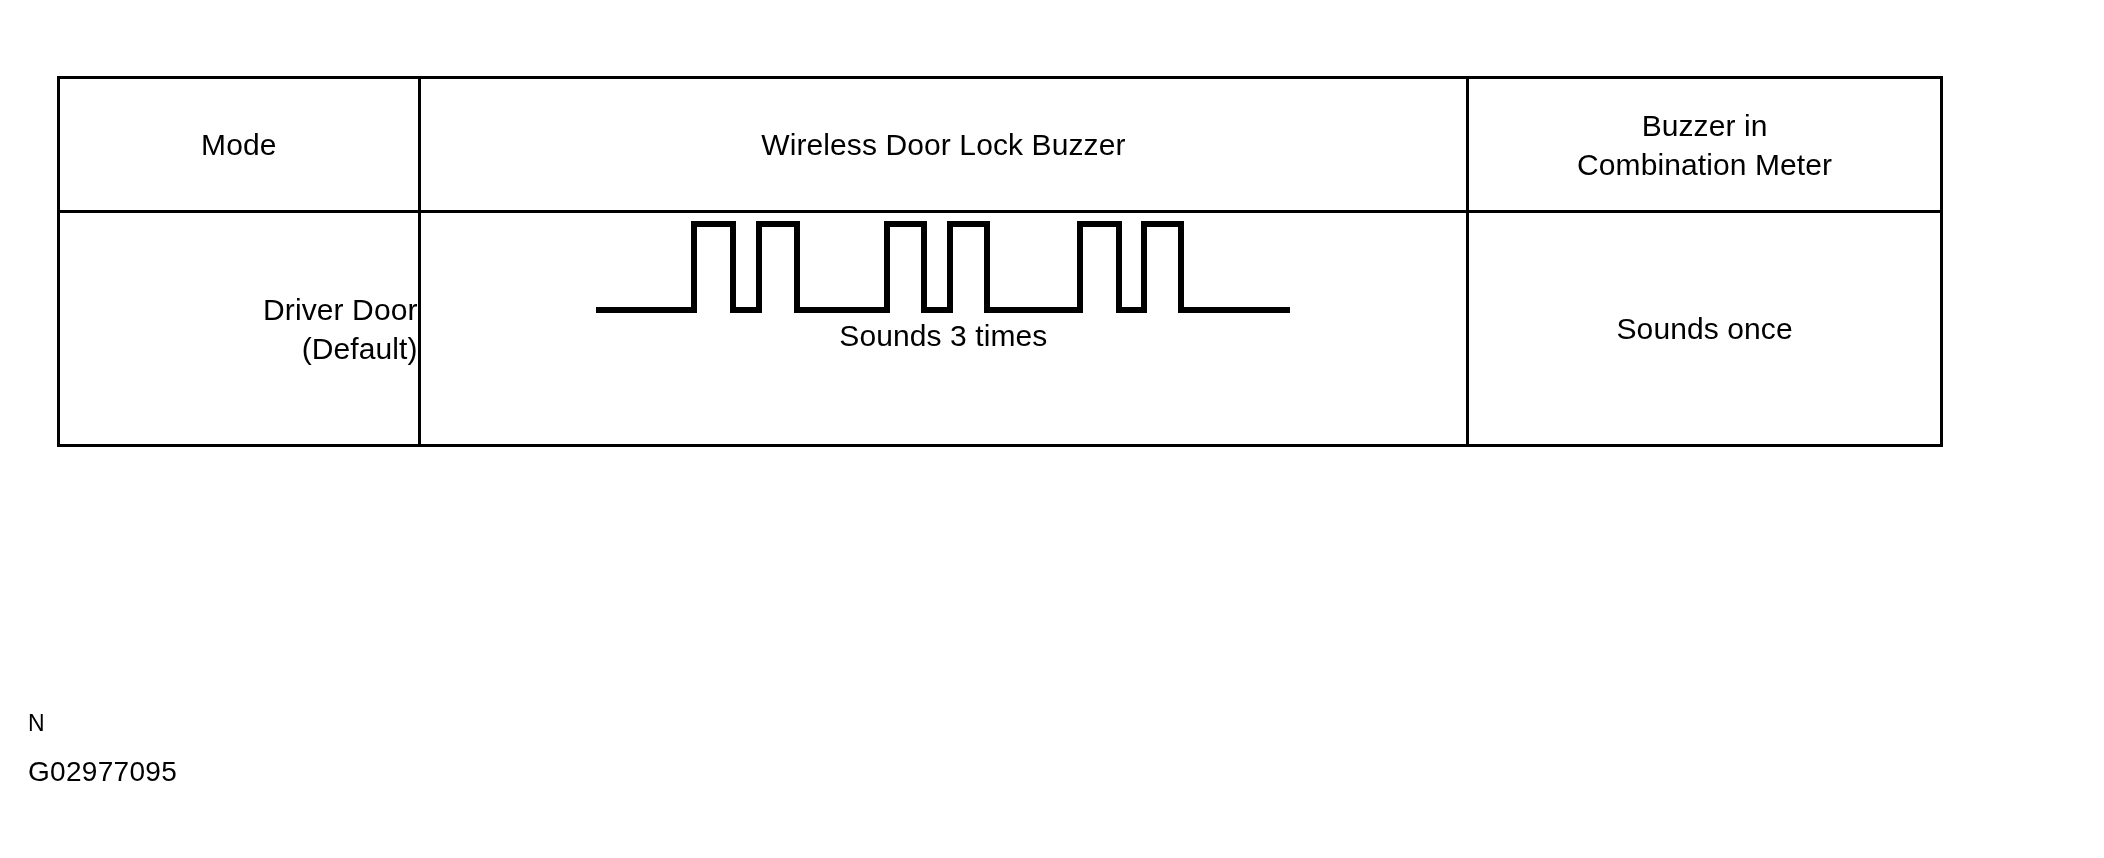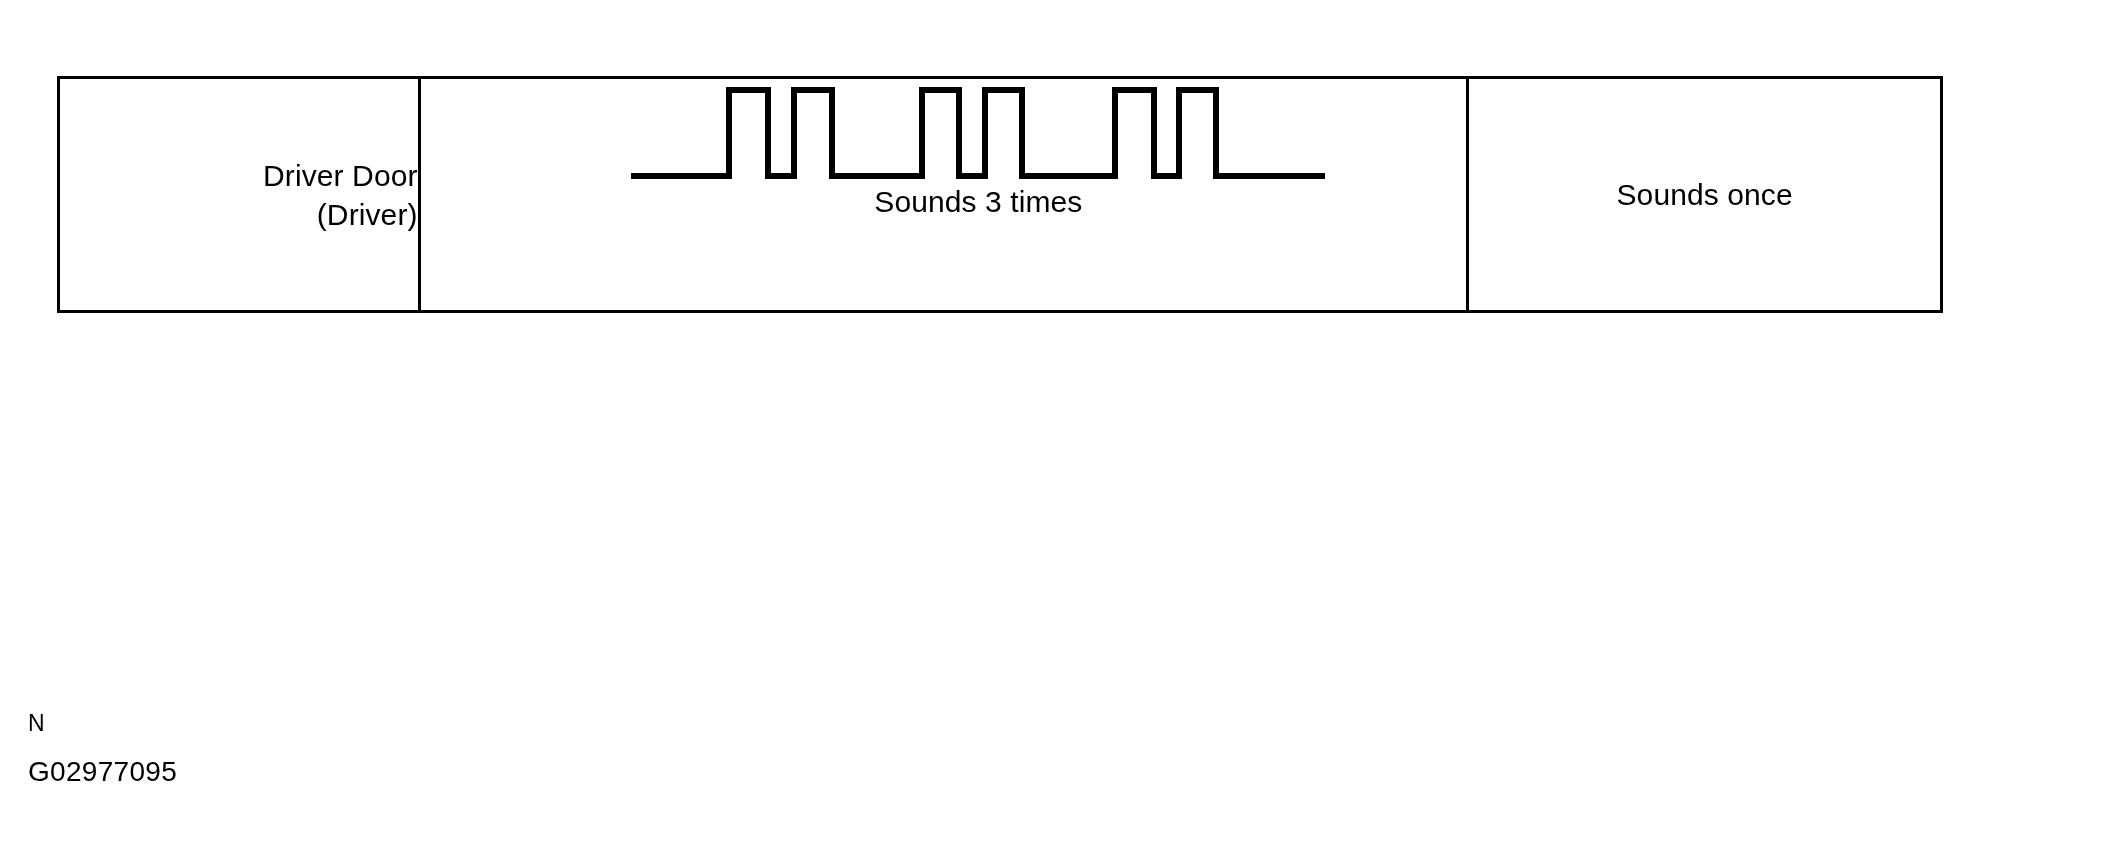--- a/index.html
+++ b/index.html
@@ -52,21 +52,20 @@
   
   .wave-cell{position:relative;}
   .wave-wrap{
     position:relative;
     width:100%;
     height:100%;
     display:flex;
     flex-direction:column;
     align-items:center;
     justify-content:flex-start;
-    margin-left:35px;
   }
   .wave-svg{display:block;}
   .wave-caption{
     display:block;
     font-size:30px;
     line-height:1;
     margin-top:4px;
     white-space:nowrap;
   }
 
@@ -90,25 +89,39 @@
 
 <div class="sheet">
 
   <table class="buzzer-table">
     <colgroup>
       <col class="col-mode">
       <col class="col-wave">
       <col class="col-meter">
     </colgroup>
     <tbody>
+      <tr class="head-row">
+        <td>
+          <span class="head-text">Mode</span>
+        </td>
+        <td>
+          <span class="head-text">Wireless Door Lock Buzzer</span>
+        </td>
+        <td>
+          <span class="head-text">
+            <span class="l">Buzzer in</span>
+            <span class="l">Combination Meter</span>
+          </span>
+        </td>
+      </tr>
 
       <tr class="body-row r1">
         <td class="mode-cell">
           <span class="mode-line">Driver Door</span>
-          <span class="mode-line">(Driver)</span>
+          <span class="mode-line">(Default)</span>
         </td>
         <td class="wave-cell">
           <div class="wave-wrap">
             <svg class="wave-svg" width="700" height="104" viewBox="0 0 700 104" xmlns="http://www.w3.org/2000/svg">
               <path fill="none" stroke="#000" stroke-width="6" stroke-linejoin="miter" stroke-linecap="butt" d="M3,97 L101,97 L101,11 L140,11 L140,97 L166,97 L166,11 L204,11 L204,97
                        L294,97 L294,11 L331,11 L331,97 L357,97 L357,11 L394,11 L394,97
                        L487,97 L487,11 L526,11 L526,97 L551,97 L551,11 L588,11 L588,97 L697,97"></path>
             </svg>
             <span class="wave-caption">Sounds 3 times</span>
           </div>

